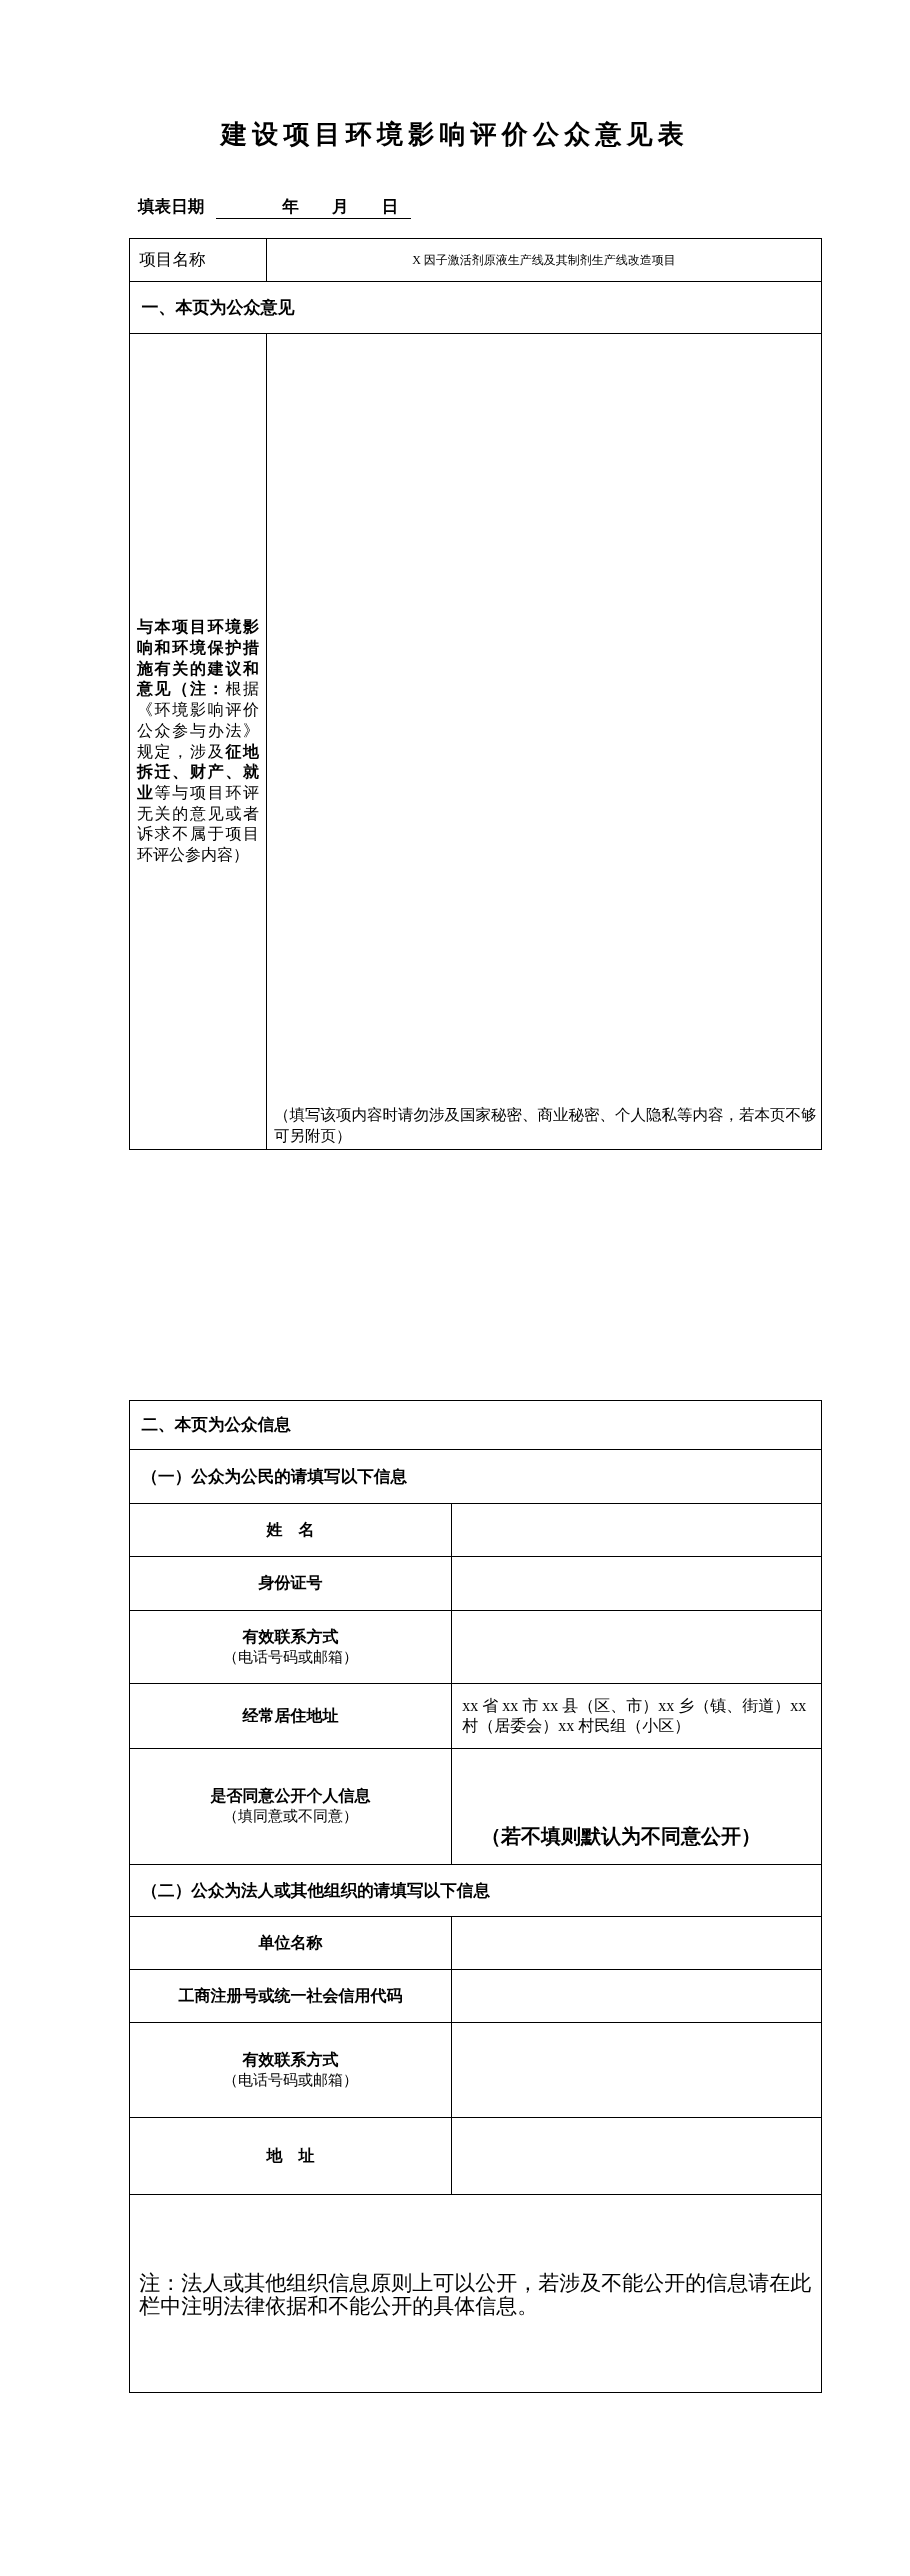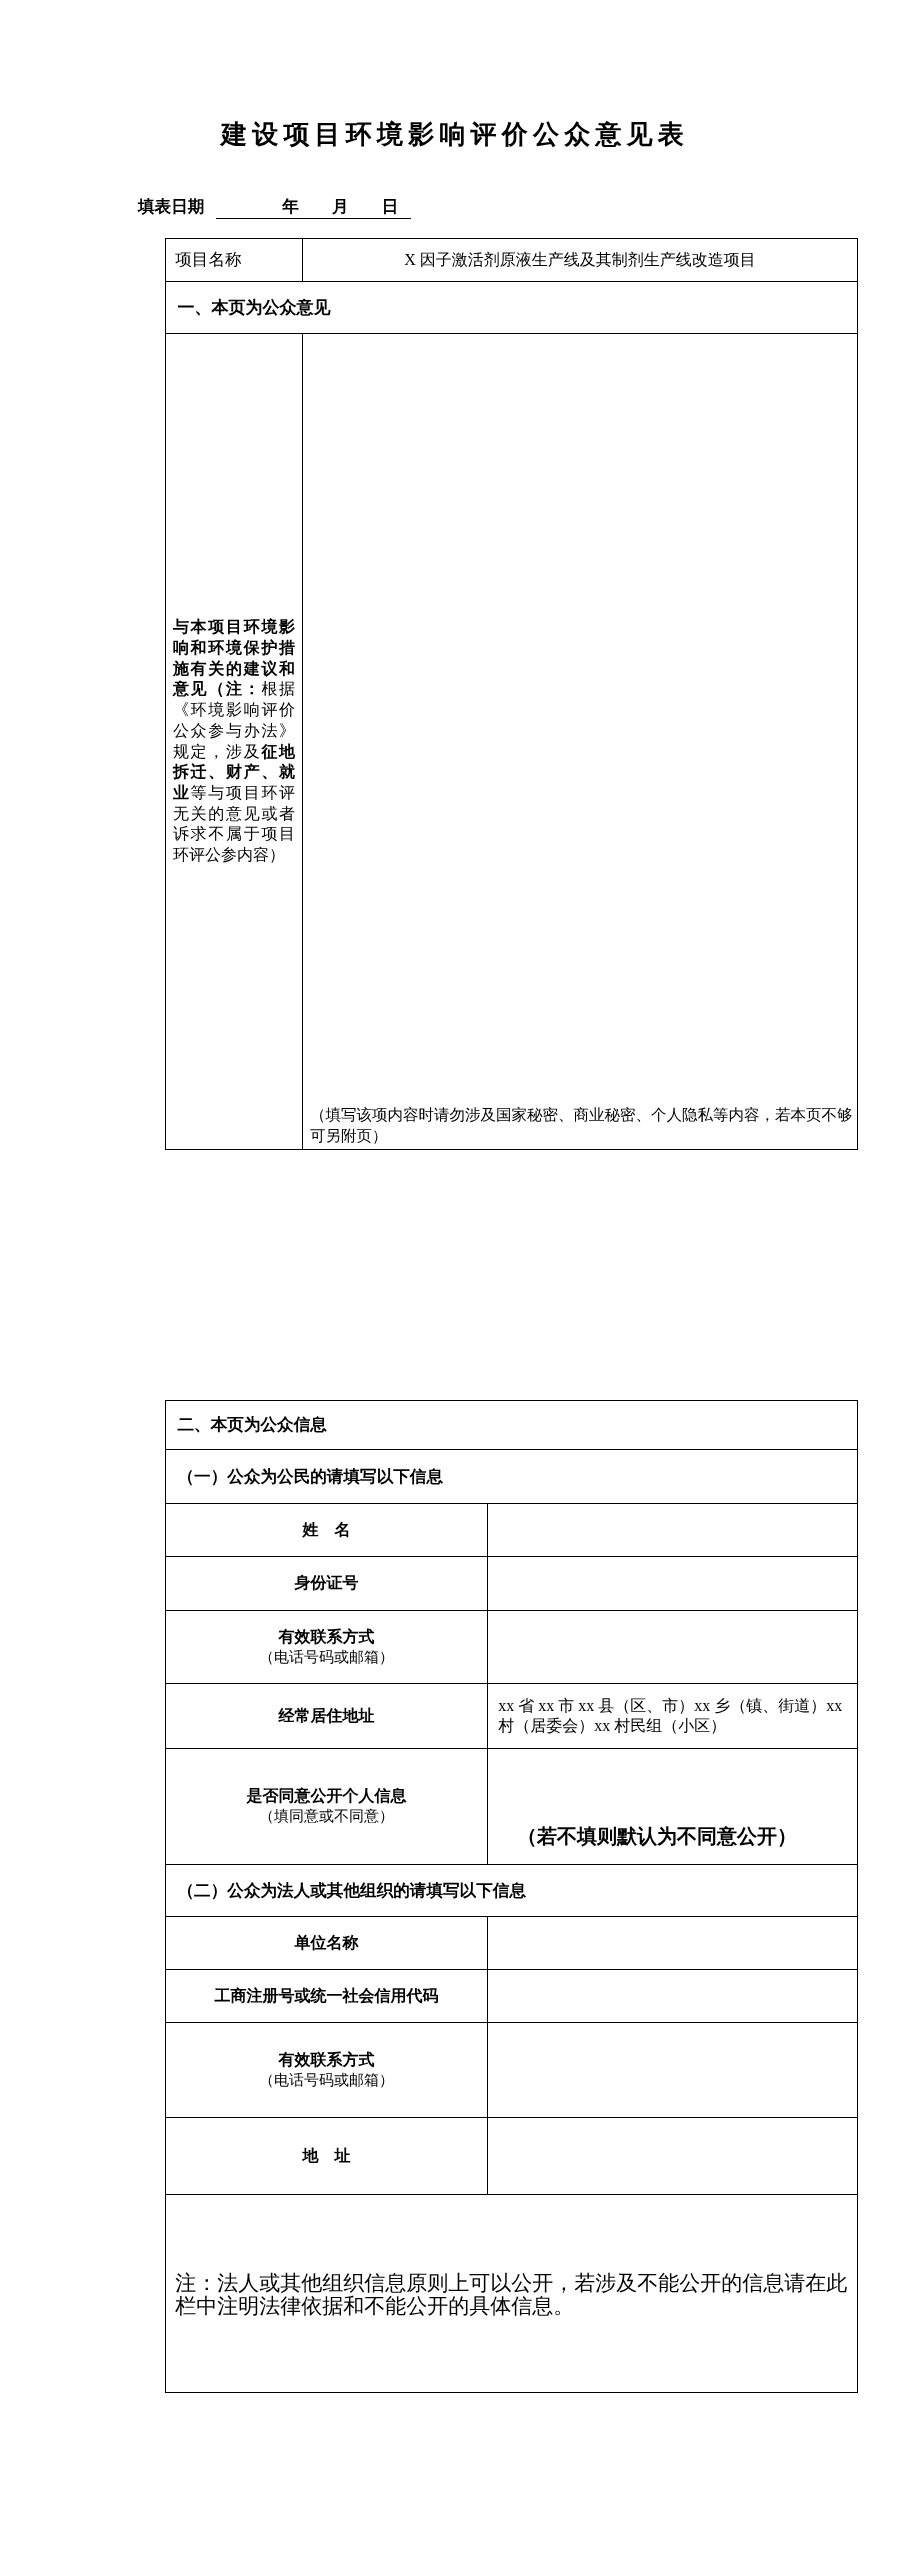--- a/index.html
+++ b/index.html
@@ -41,41 +41,40 @@
   }
 
   .tbl {
     position:absolute;
     left:129px;
     width:693px;
     border:1.7px solid #000;
     background:#fff;
     display:flex;
     flex-direction:column;
-    margin-left:36px;
   }
   .tbl1 { top:238px;  height:912px; }
   .tbl2 { top:1400px; height:993px; }
 
   .row { display:flex; border-bottom:1.1px solid #000; }
   .row:last-child { border-bottom:none; }
 
   
   .t1-project-row { height:43px; }
   .t1-label-cell {
     width:137px;
     border-right:1.1px solid #000;
     display:flex; align-items:center;
     padding-left:9.2px;
     font-size:16.6px;
   }
   .t1-value-cell {
     flex:1;
     display:flex; align-items:center; justify-content:center;
-    font-size:16px;
+    font-size:12px;
   }
   .t1-header-row {
     height:52px;
     display:flex; align-items:center;
     padding-left:11.5px;
     font-family:"Liberation Sans","DejaVu Sans",sans-serif;
     font-weight:bold;
     font-size:17px;
   }
   .t1-opinion-row { flex:1; }

